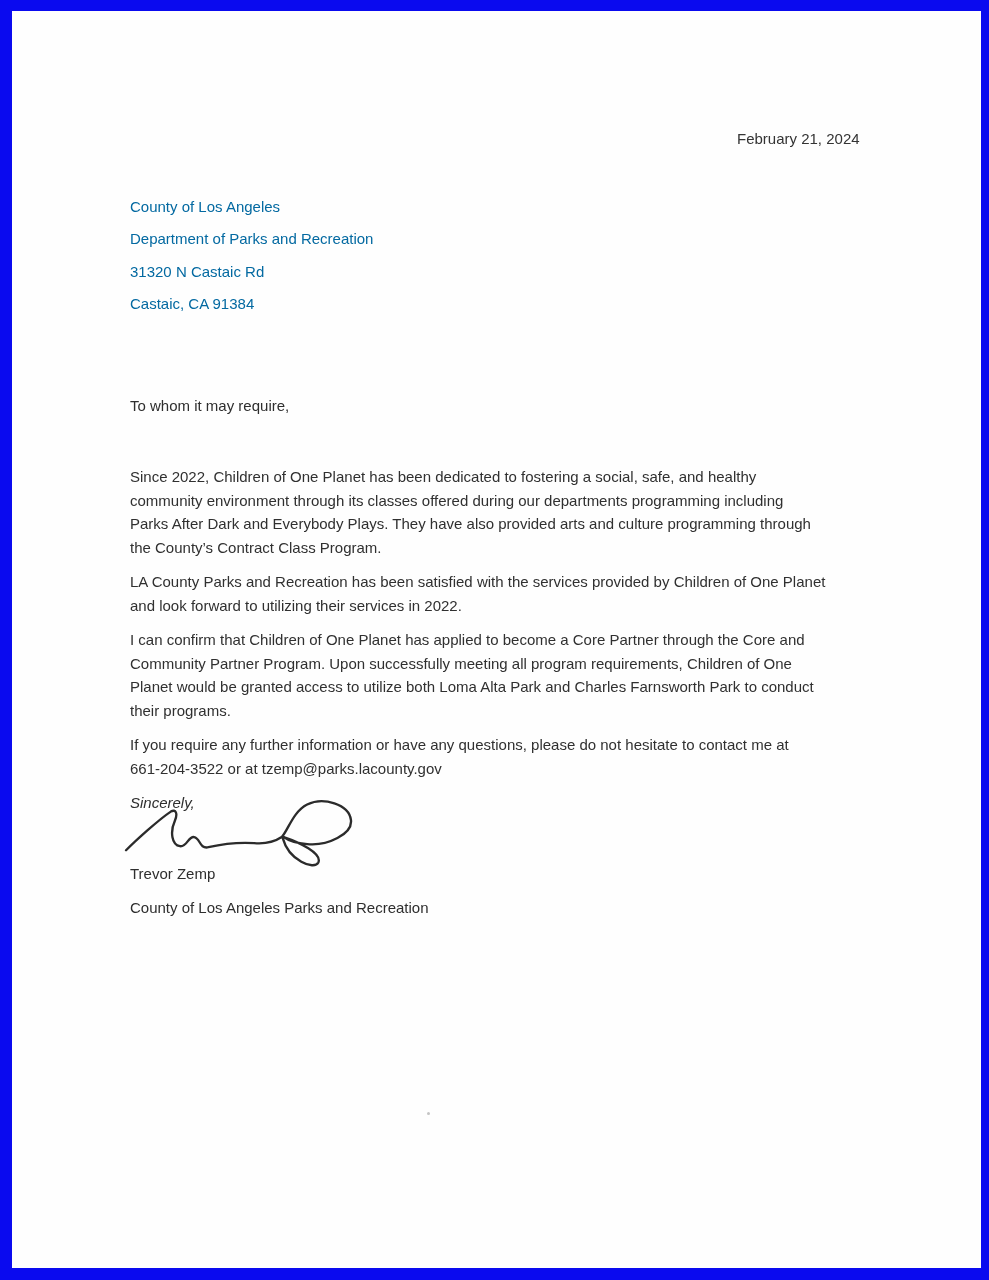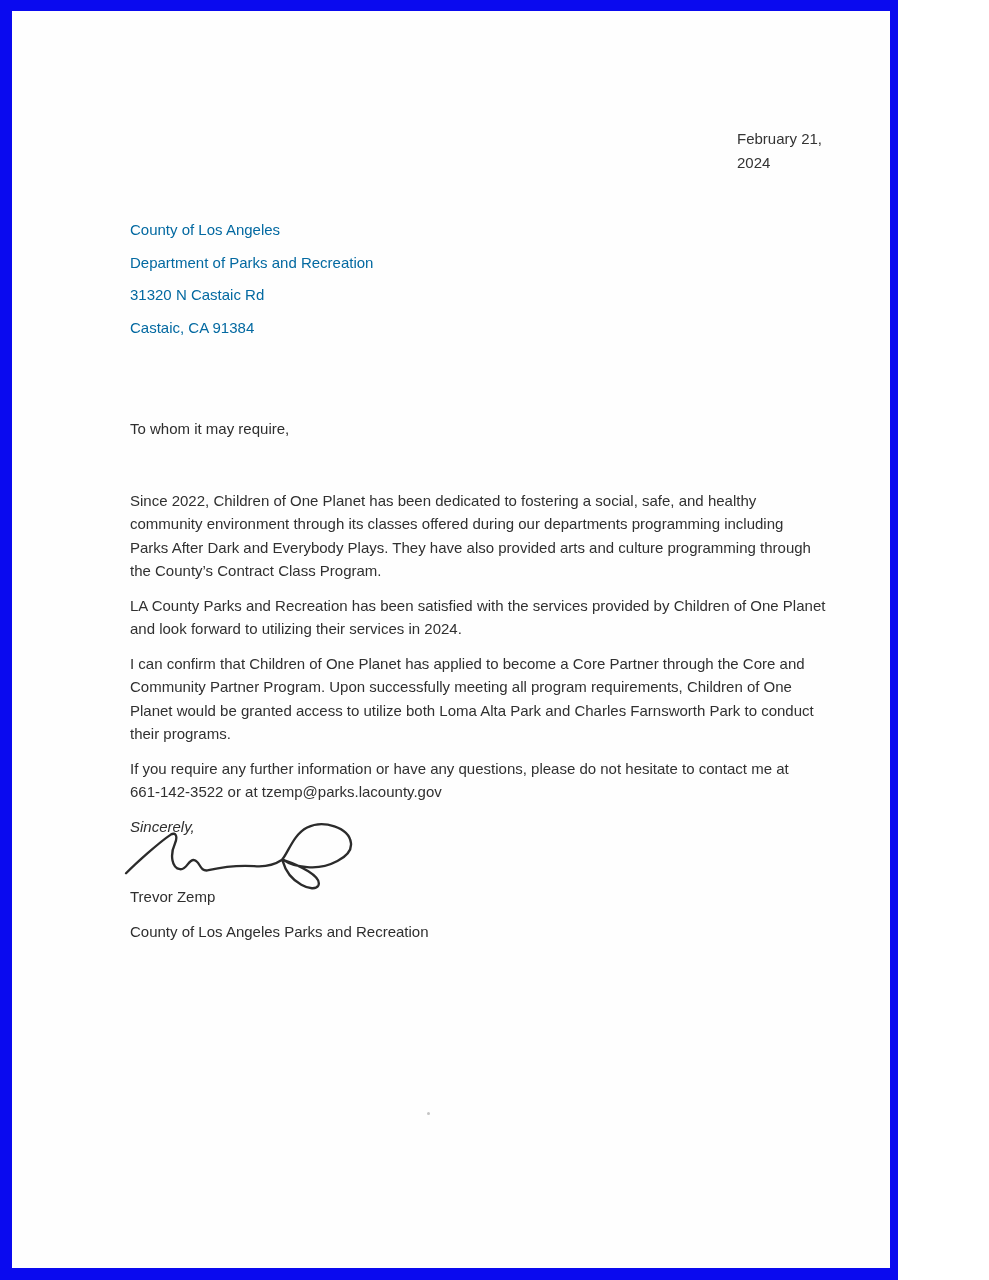--- a/index.html
+++ b/index.html
@@ -2,21 +2,21 @@
 <html><head>
 <meta charset="utf-8">
 <style>
   * { margin: 0; padding: 0; box-sizing: border-box; }
   html, body { background: #ffffff; }
   body {
     font-family: "Liberation Sans", "DejaVu Sans", sans-serif;
     color: #2e2e2e;
   }
   .frame {
-    width: 898px;
+    width: 989px;
     height: 1280px;
     border-style: solid;
     border-color: #0a0aef;
     border-width: 11px 8px 12px 12px;
     background: #fefefe;
     position: relative;
     overflow: hidden;
   }
   .content {
     padding-left: 118px;
@@ -95,27 +95,27 @@
 Castaic, CA 91384</div>
 
     <div class="salutation">To whom it may require,</div>
 
     <div class="paragraphs">
       <p class="para">Since 2022, Children of One Planet has been dedicated to fostering a social, safe, and healthy
 community environment through its classes offered during our departments programming including
 Parks After Dark and Everybody Plays. They have also provided arts and culture programming through
 the County’s Contract Class Program.</p>
       <p class="para">LA County Parks and Recreation has been satisfied with the services provided by Children of One Planet
-and look forward to utilizing their services in 2024.</p>
+and look forward to utilizing their services in 2022.</p>
       <p class="para">I can confirm that Children of One Planet has applied to become a Core Partner through the Core and
 Community Partner Program. Upon successfully meeting all program requirements, Children of One
 Planet would be granted access to utilize both Loma Alta Park and Charles Farnsworth Park to conduct
 their programs.</p>
       <p class="para">If you require any further information or have any questions, please do not hesitate to contact me at
-661-142-3522 or at tzemp@parks.lacounty.gov</p>
+661-204-3522 or at tzemp@parks.lacounty.gov</p>
     </div>
 
     <div class="closing">Sincerely,</div>
 
     <svg class="signature-svg" viewBox="0 0 228 68" fill="none" xmlns="http://www.w3.org/2000/svg">
       <path d="M2 50
                C 12 40, 34 20, 46 12
                C 51 9, 53 14, 50 21
                C 45 32, 47 45, 55 46
                C 62 47, 63 36, 69 37

